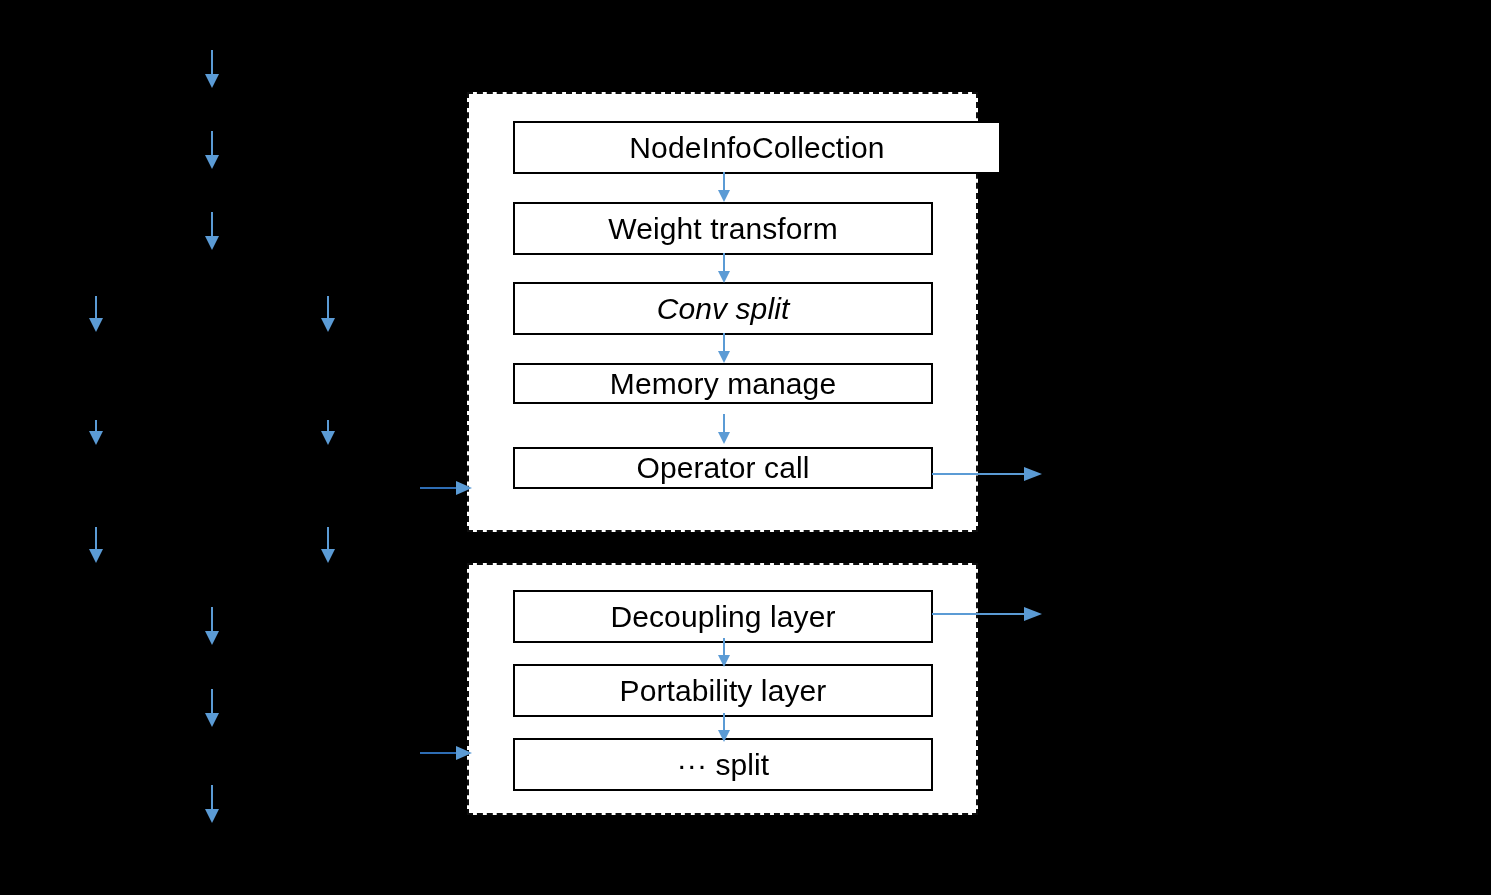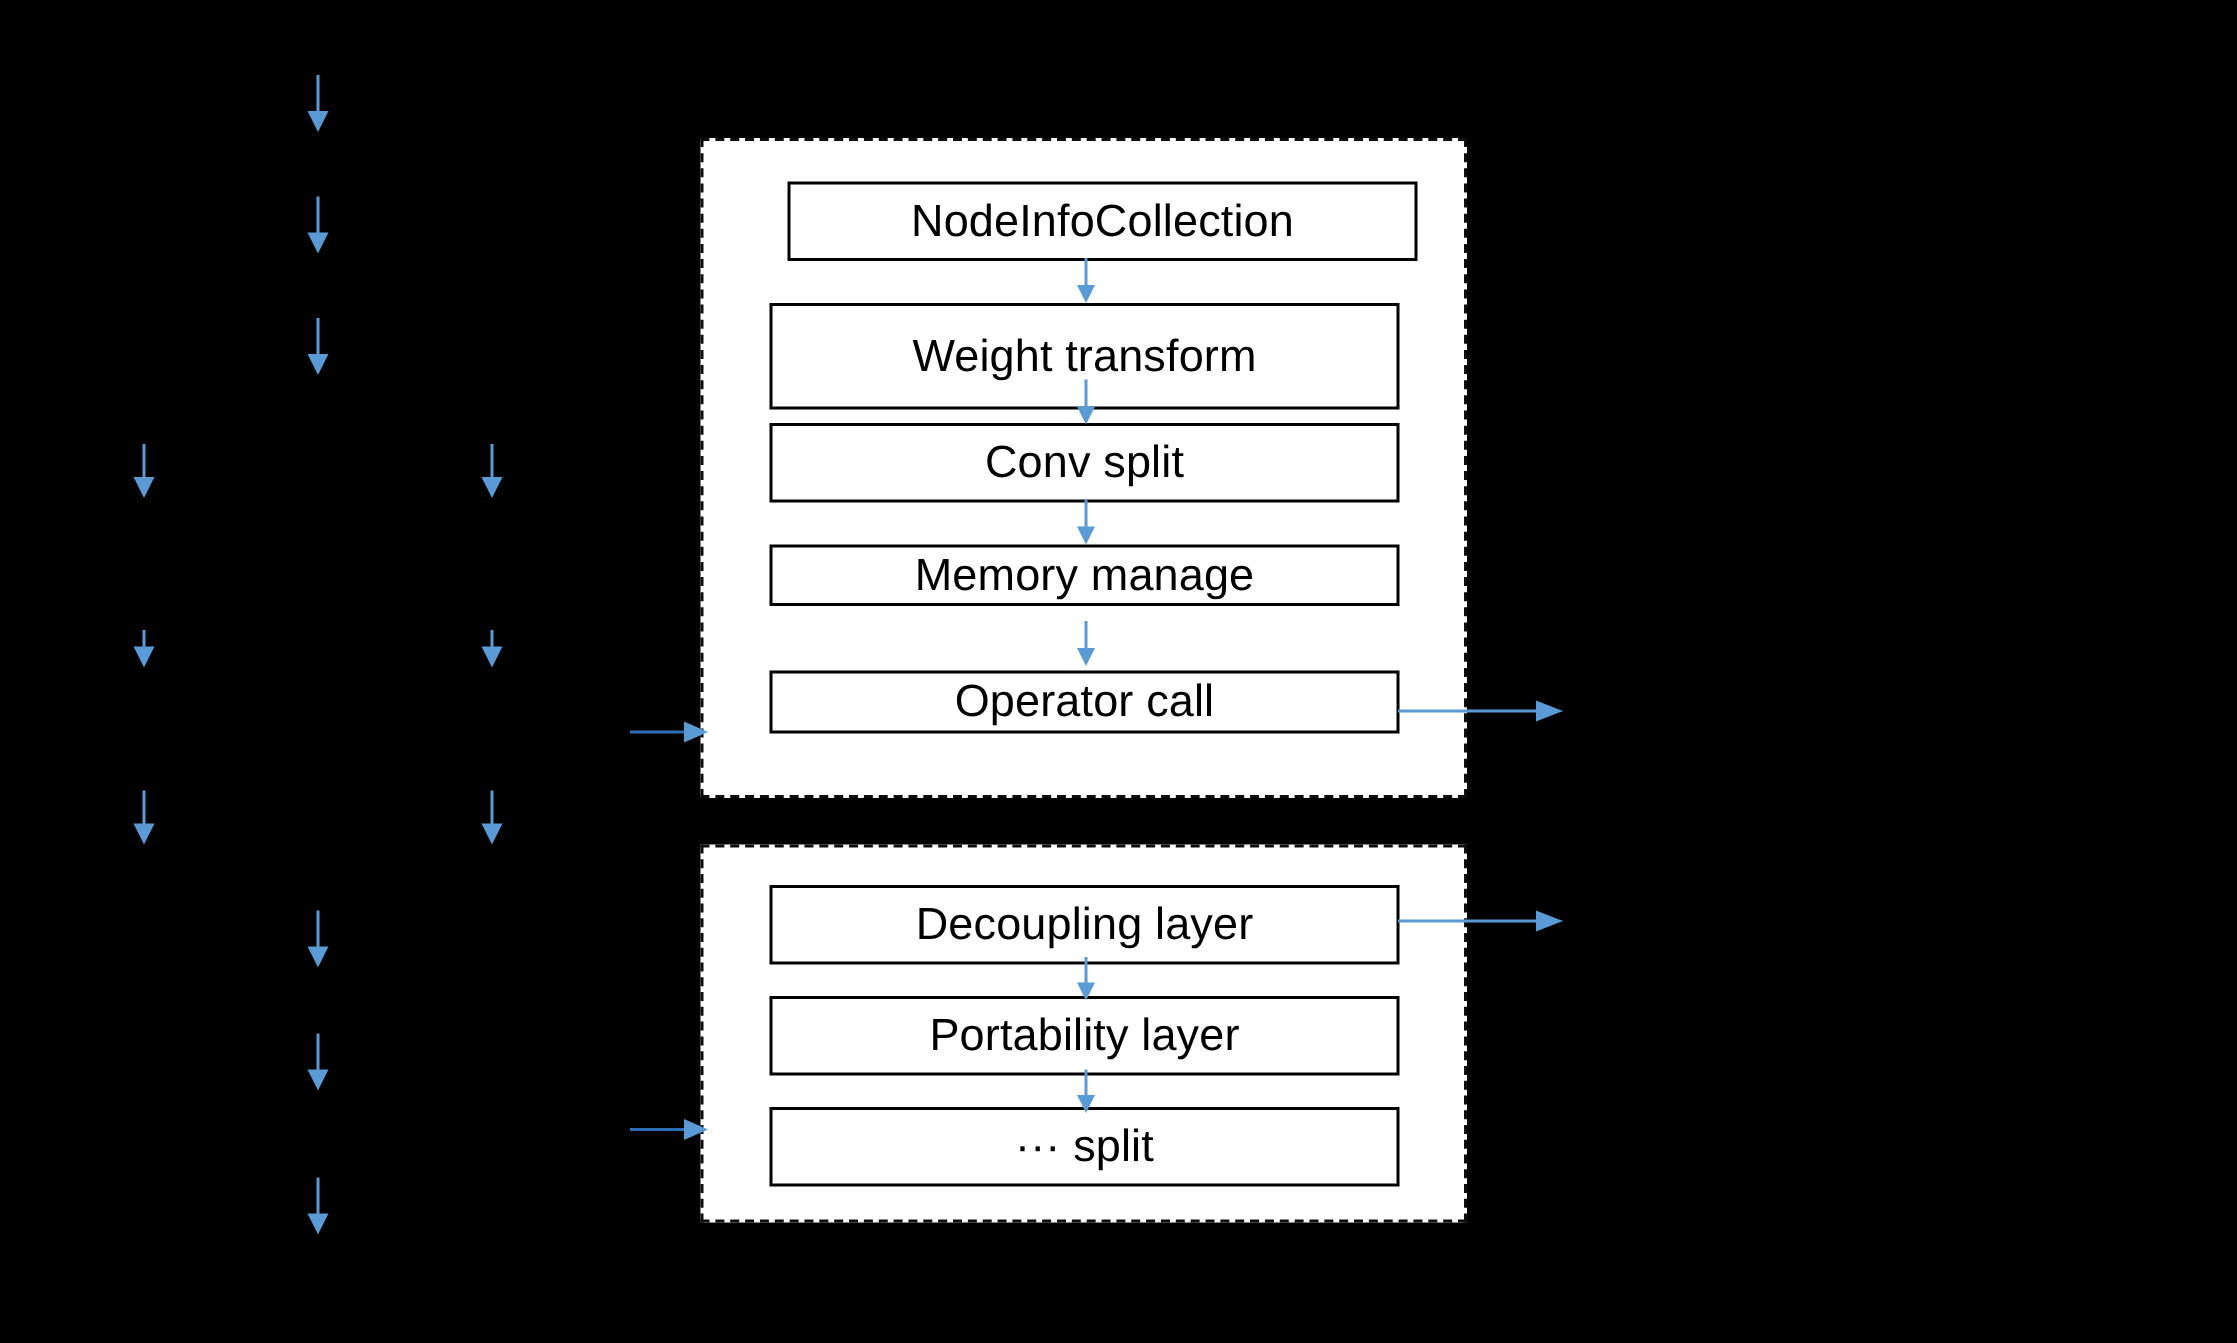--- a/index.html
+++ b/index.html
@@ -74,25 +74,25 @@
   <div class="kbox" style="left:120px; top:88px;  width:185px; height:45px;"></div>
   <div class="kbox" style="left:120px; top:170px; width:185px; height:44px;"></div>
   <div class="kbox" style="left:36px;  top:252px; width:380px; height:46px;"></div>
   <div class="kbox" style="left:36px;  top:332px; width:130px; height:88px;"></div>
   <div class="kbox" style="left:268px; top:332px; width:130px; height:88px;"></div>
   <div class="kbox" style="left:36px;  top:447px; width:130px; height:80px;"></div>
   <div class="kbox" style="left:268px; top:447px; width:130px; height:80px;"></div>
 
   <div class="panel" id="panel-upper" style="left:467px; top:92px; width:511px; height:440px;">
 
-    <div class="pbox" style="left:44px; top:27px; width:420px; height:53px;margin-left:12px;">NodeInfoCollection</div>
-
-    <div class="pbox" style="left:44px; top:108px; width:420px; height:71px;">Weight transform</div>
-
-    <div class="pbox" style="left:44px; top:188px; width:420px; height:53px;">Conv split</div>
+    <div class="pbox" style="left:44px; top:27px; width:488px; height:53px;">NodeInfoCollection</div>
+
+    <div class="pbox" style="left:44px; top:108px; width:420px; height:53px;">Weight transform</div>
+
+    <div class="pbox" style="left:44px; top:188px; width:420px; height:53px;font-style:italic;">Conv split</div>
 
     <div class="pbox" style="left:44px; top:269px; width:420px; height:41px;">Memory manage</div>
 
     <div class="pbox" style="left:44px; top:353px; width:420px; height:42px;">Operator call</div>
   </div>
 
   <div class="panel" id="panel-lower" style="left:467px; top:563px; width:511px; height:252px;">
 
     <div class="pbox" style="left:44px; top:25px; width:420px; height:53px;">Decoupling layer</div>
 

